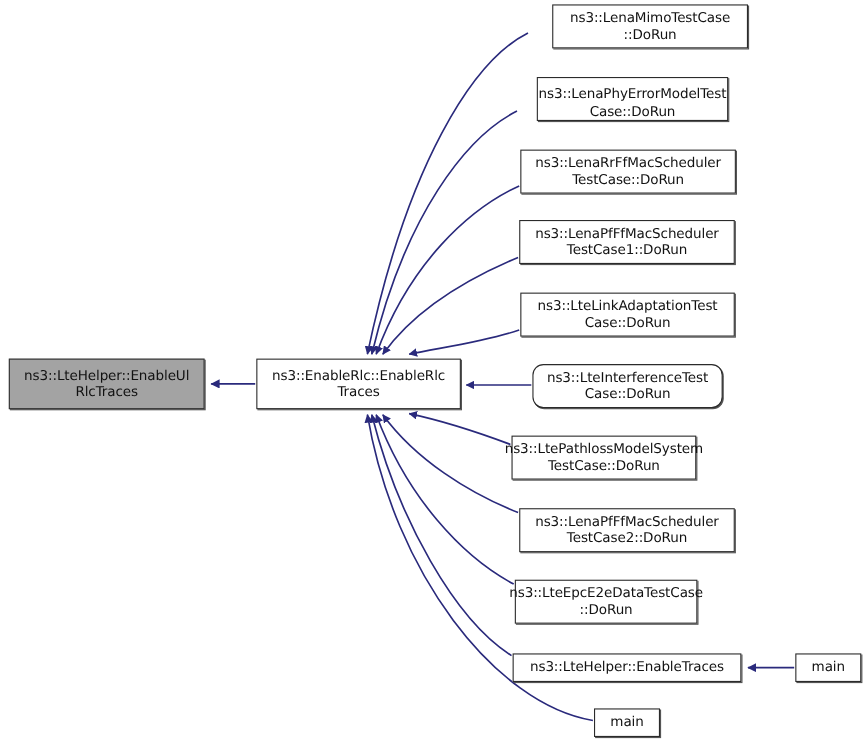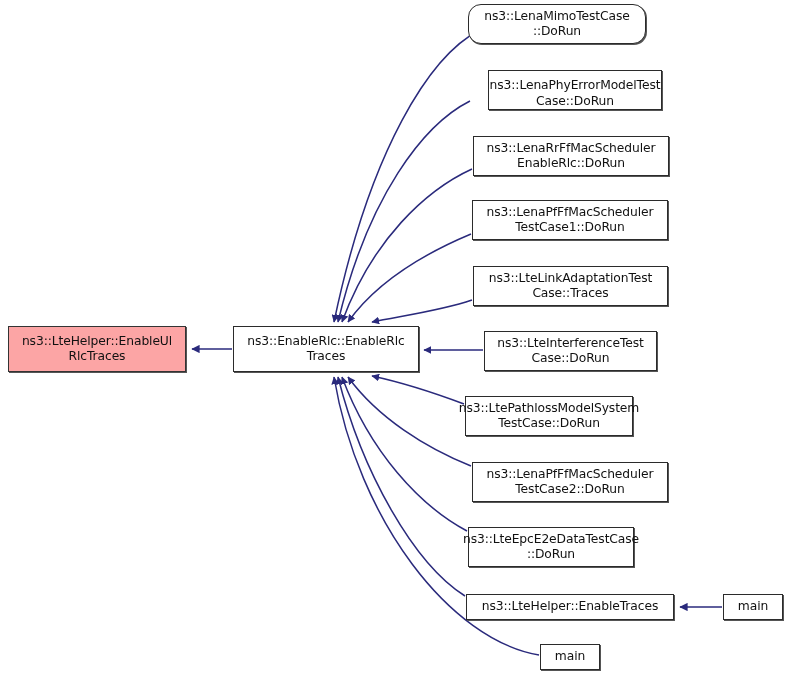--- a/index.html
+++ b/index.html
@@ -36,21 +36,21 @@
     align-items: center;
     justify-content: center;
     text-align: center;
     font-size: 12.3px;
     line-height: 1.25;
     letter-spacing: -0.1px;
     white-space: pre-line;
     box-shadow: 1px 1px 0 #555555;
   }
   .node.highlight {
-    background: #fca5a5;
+    background: #a3a3a3;
     border-color: #333333;
   }
   .node-label {
     display: block;
     padding: 0 3px;
   }
 </style>
 </head>
 <body>
 
@@ -85,46 +85,46 @@
   <div class="node highlight" style="left:8px; top:326px; width:178px; height:46px;">
     <span class="node-label">ns3::LteHelper::EnableUl
 RlcTraces</span>
   </div>
 
   <div class="node" style="left:233px; top:326px; width:186px; height:46px;">
     <span class="node-label">ns3::EnableRlc::EnableRlc
 Traces</span>
   </div>
 
-  <div class="node" style="left:468px; top:4px; width:178px; height:40px;border-radius:13px;">
+  <div class="node" style="left:502px; top:4px; width:178px; height:40px;">
     <span class="node-label">ns3::LenaMimoTestCase
 ::DoRun</span>
   </div>
 
   <div class="node" style="left:488px; top:70px; width:174px; height:40px;align-items:flex-end;">
     <span class="node-label">ns3::LenaPhyErrorModelTest
 Case::DoRun</span>
   </div>
 
   <div class="node" style="left:473px; top:136px; width:196px; height:40px;">
     <span class="node-label">ns3::LenaRrFfMacScheduler
-EnableRlc::DoRun</span>
+TestCase::DoRun</span>
   </div>
 
   <div class="node" style="left:472px; top:200px; width:196px; height:40px;">
     <span class="node-label">ns3::LenaPfFfMacScheduler
 TestCase1::DoRun</span>
   </div>
 
   <div class="node" style="left:473px; top:266px; width:195px; height:40px;">
     <span class="node-label">ns3::LteLinkAdaptationTest
-Case::Traces</span>
+Case::DoRun</span>
   </div>
 
-  <div class="node" style="left:484px; top:331px; width:173px; height:40px;">
+  <div class="node" style="left:484px; top:331px; width:173px; height:40px;border-radius:10px;">
     <span class="node-label">ns3::LteInterferenceTest
 Case::DoRun</span>
   </div>
 
   <div class="node" style="left:465px; top:396px; width:168px; height:40px;">
     <span class="node-label">ns3::LtePathlossModelSystem
 TestCase::DoRun</span>
   </div>
 
   <div class="node" style="left:472px; top:462px; width:196px; height:40px;">

